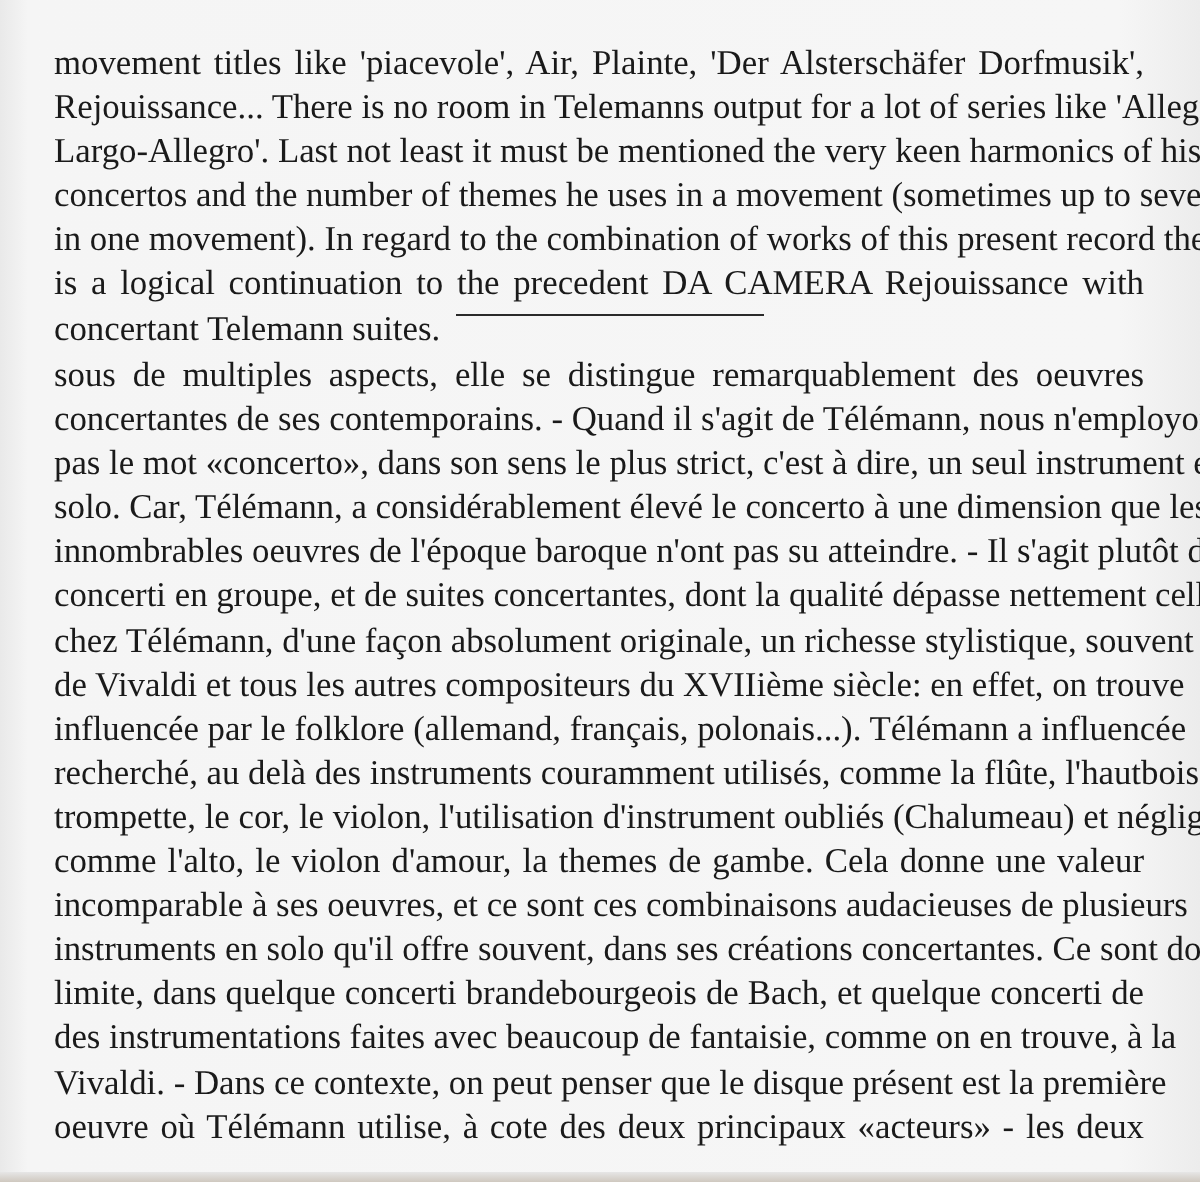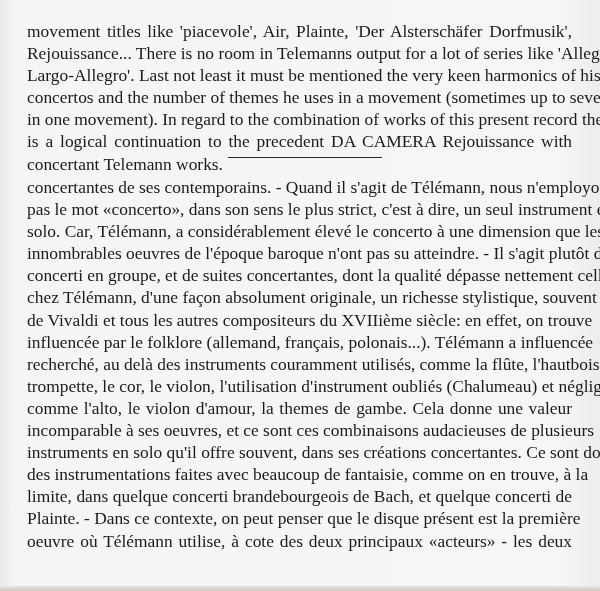--- a/index.html
+++ b/index.html
@@ -44,40 +44,41 @@
 <body>
 
 <div class="page">
   <div class="text-block" id="para-en">
     <span class="line">movement titles like 'piacevole', Air, Plainte, 'Der Alsterschäfer Dorfmusik',</span>
     <span class="line">Rejouissance... There is no room in Telemanns output for a lot of series like 'Allegro-</span>
     <span class="line">Largo-Allegro'. Last not least it must be mentioned the very keen harmonics of his</span>
     <span class="line">concertos and the number of themes he uses in a movement (sometimes up to seven</span>
     <span class="line">in one movement). In regard to the combination of works of this present record there</span>
     <span class="line">is a logical continuation to the precedent DA CAMERA Rejouissance with</span>
-    <span class="line last">concertant Telemann works.</span>
+    <span class="line last">concertant Telemann suites.</span>
   </div>
 
   <div class="separator"></div>
 
   <div class="text-block" id="para-fr">
+    <span class="line">sous de multiples aspects, elle se distingue remarquablement des oeuvres</span>
     <span class="line">concertantes de ses contemporains. - Quand il s'agit de Télémann, nous n'employons</span>
     <span class="line">pas le mot «concerto», dans son sens le plus strict, c'est à dire, un seul instrument en</span>
     <span class="line">solo. Car, Télémann, a considérablement élevé le concerto à une dimension que les</span>
     <span class="line">innombrables oeuvres de l'époque baroque n'ont pas su atteindre. - Il s'agit plutôt de</span>
     <span class="line">concerti en groupe, et de suites concertantes, dont la qualité dépasse nettement celle</span>
     <span class="line">chez Télémann, d'une façon absolument originale, un richesse stylistique, souvent</span>
     <span class="line">de Vivaldi et tous les autres compositeurs du XVIIième siècle: en effet, on trouve</span>
     <span class="line">influencée par le folklore (allemand, français, polonais...). Télémann a influencée</span>
     <span class="line">recherché, au delà des instruments couramment utilisés, comme la flûte, l'hautbois, la</span>
     <span class="line">trompette, le cor, le violon, l'utilisation d'instrument oubliés (Chalumeau) et négligés,</span>
     <span class="line">comme l'alto, le violon d'amour, la themes de gambe. Cela donne une valeur</span>
     <span class="line">incomparable à ses oeuvres, et ce sont ces combinaisons audacieuses de plusieurs</span>
     <span class="line">instruments en solo qu'il offre souvent, dans ses créations concertantes. Ce sont donc</span>
+    <span class="line">limite, dans quelque concerti brandebourgeois de Bach, et quelque concerti de</span>
     <span class="line">des instrumentations faites avec beaucoup de fantaisie, comme on en trouve, à la</span>
-    <span class="line">limite, dans quelque concerti brandebourgeois de Bach, et quelque concerti de</span>
-    <span class="line">Plainte. - Dans ce contexte, on peut penser que le disque présent est la première</span>
+    <span class="line">Vivaldi. - Dans ce contexte, on peut penser que le disque présent est la première</span>
     <span class="line">oeuvre où Télémann utilise, à cote des deux principaux «acteurs» - les deux</span>
 
   </div>
 
   <div class="bottom-edge"></div>
 </div>
 
 </body></html>

